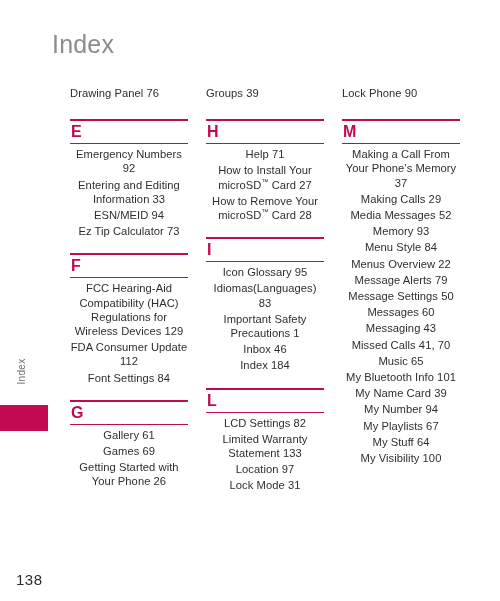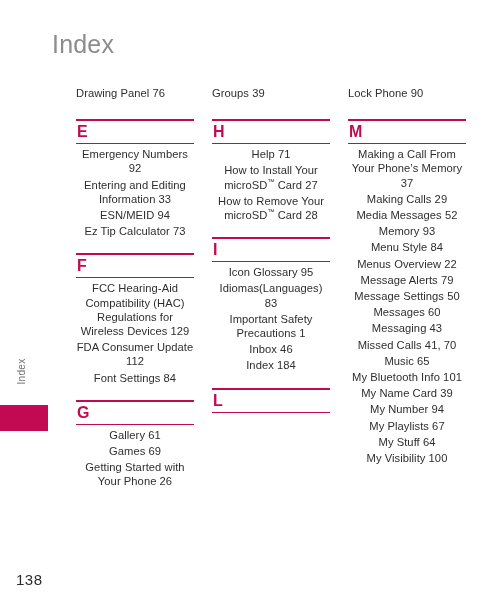--- a/index.html
+++ b/index.html
@@ -70,21 +70,20 @@
   }
 
   
   #columns {
     position: absolute;
     left: 70px;
     top: 86px;
     width: 400px;
     display: flex;
     gap: 18px;
-    margin-left: 6px;
   }
   .column {
     width: 118px;
     flex: 0 0 118px;
   }
 
   
   .entry {
     font-size: 11.2px;
     line-height: 14.2px;
@@ -197,20 +196,26 @@
           <div class="entry">Idiomas(Languages) 83</div>
           <div class="entry">Important Safety Precautions 1</div>
           <div class="entry">Inbox 46</div>
           <div class="entry">Index 184</div>
         </div>
       </div>
       <div class="section">
         <div class="rule-top"></div>
         <div class="section-letter">L</div>
         <div class="rule-bottom"></div>
+        <div class="section-entries">
+          <div class="entry">LCD Settings 82</div>
+          <div class="entry">Limited Warranty Statement 133</div>
+          <div class="entry">Location 97</div>
+          <div class="entry">Lock Mode 31</div>
+        </div>
       </div>
     </div>
     <div class="column">
       <div class="entry">Lock Phone 90</div>
       <div class="section first-section">
         <div class="rule-top"></div>
         <div class="section-letter">M</div>
         <div class="rule-bottom"></div>
         <div class="section-entries">
           <div class="entry">Making a Call From Your Phone’s Memory 37</div>

